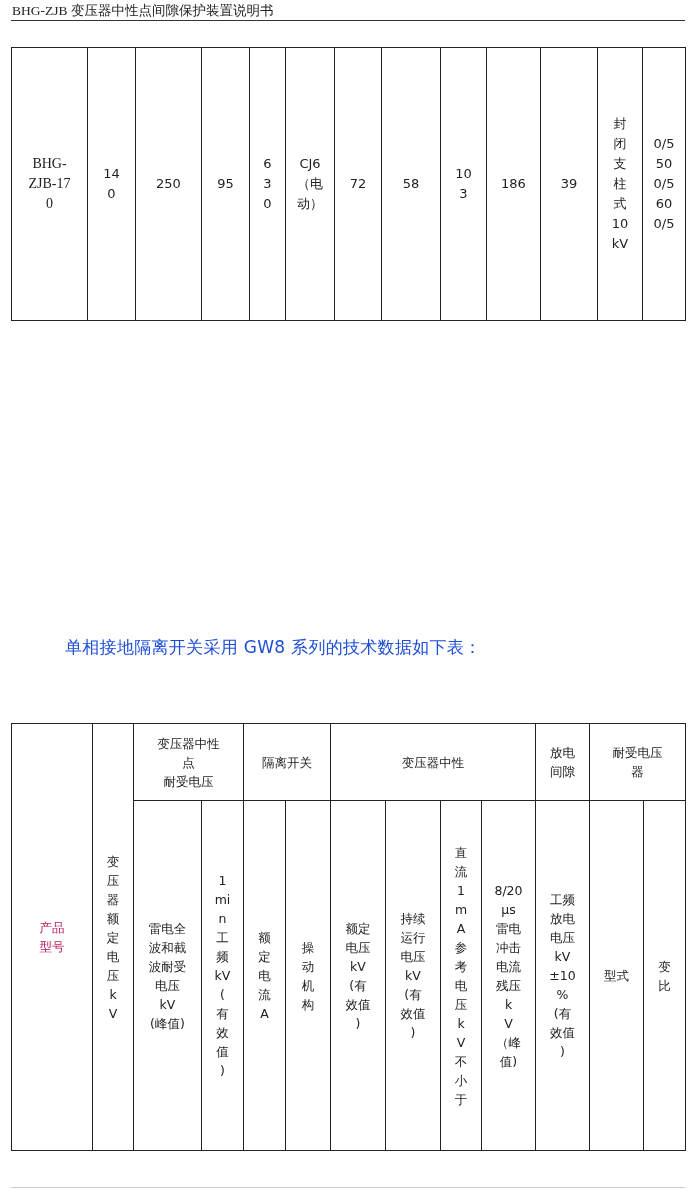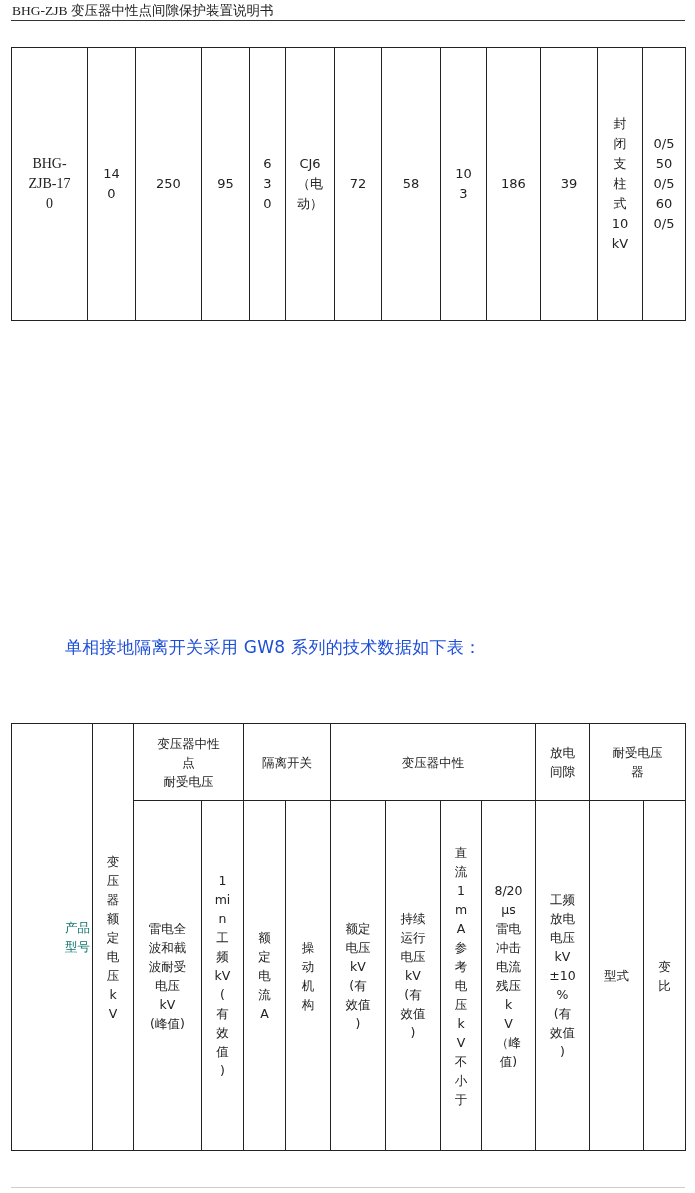--- a/index.html
+++ b/index.html
@@ -8,21 +8,21 @@
   .header { position:absolute; left:12px; top:2px; font-family:"Liberation Serif","DejaVu Serif",serif;
             font-size:13.5px; color:#222; letter-spacing:0; white-space:nowrap; }
   .header-rule { position:absolute; left:11px; top:20px; width:674px; height:0; border-top:1.5px solid #333; }
   table { position:absolute; border-collapse:collapse; table-layout:fixed; }
   td { border:1.5px solid #222; text-align:center; vertical-align:middle; padding:0 2px;
        font-size:13px; line-height:20px; color:#222; word-break:break-all; overflow:hidden; }
   .t1 { left:11px; top:47px; width:674px; height:274px; }
   .t2 { left:11px; top:723px; width:674px; height:428px; }
   .serif { font-family:"Liberation Serif","DejaVu Serif",serif; font-size:14px; }
   .hdr { font-size:12.5px; line-height:19px; }
-  .red { color:#0f766e;text-align:right; }
+  .red { color:#be185d; }
   .intro { position:absolute; left:53px; top:636px; font-size:17px; color:#1d4ed8; white-space:nowrap; letter-spacing:0.3px;margin-left:12px; }
   .footer-rule { position:absolute; left:11px; top:1187px; width:674px; border-top:1px solid #ccc; }
   .ml { white-space:pre-line; }
 </style>
 </head>
 <body>
 
 <div class="header">BHG-ZJB 变压器中性点间隙保护装置说明书</div>
 <div class="header-rule"></div>
 

